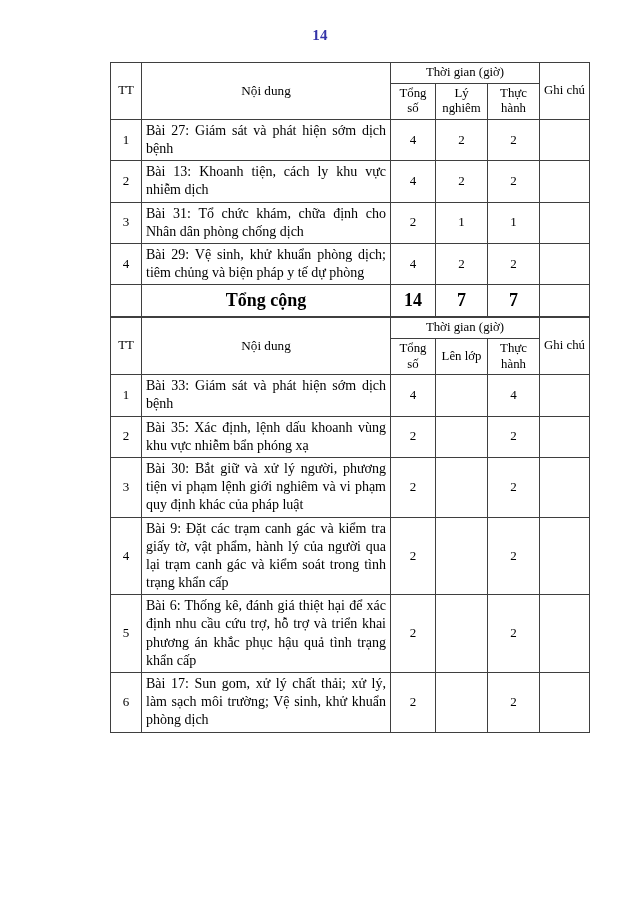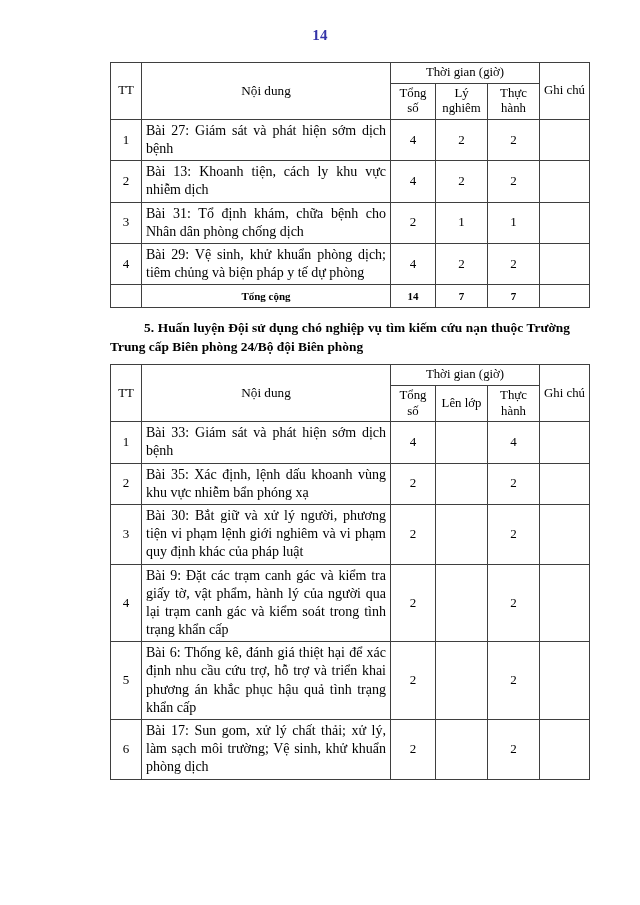--- a/index.html
+++ b/index.html
@@ -88,21 +88,21 @@
     text-align-last: left;
     font-size: 14px;
     line-height: 1.30;
     padding: 3px 5px 3px 6px;
   }
   td.cell-empty { }
 
   tr.total-row td {
     font-weight: bold;
     text-align: center;
-    font-size: 11px;
+    font-size: 18px;
     padding: 4px 4px;
   }
 
   .section-heading {
     margin: 11px 0 8px 0;
     font-size: 13.4px;
     font-weight: bold;
     line-height: 1.38;
     text-align: justify;
     text-align-last: left;
@@ -152,21 +152,21 @@
         <tr>
           <td class="cell-num">2</td>
           <td class="cell-text">Bài 13: Khoanh tiện, cách ly khu vực nhiễm dịch</td>
           <td class="cell-num">4</td>
           <td class="cell-num">2</td>
           <td class="cell-num">2</td>
           <td class="cell-num cell-empty"></td>
         </tr>
         <tr>
           <td class="cell-num">3</td>
-          <td class="cell-text">Bài 31: Tổ định khám, chữa bệnh cho Nhân dân phòng chống dịch</td>
+          <td class="cell-text">Bài 31: Tổ chức khám, chữa định cho Nhân dân phòng chống dịch</td>
           <td class="cell-num">2</td>
           <td class="cell-num">1</td>
           <td class="cell-num">1</td>
           <td class="cell-num cell-empty"></td>
         </tr>
         <tr>
           <td class="cell-num">4</td>
           <td class="cell-text">Bài 29:  Vệ sinh, khử khuẩn phòng dịch;  tiêm chủng và biện pháp y tế dự phòng</td>
           <td class="cell-num">4</td>
           <td class="cell-num">2</td>
@@ -177,21 +177,20 @@
           <td></td>
           <td>Tổng cộng</td>
           <td>14</td>
           <td>7</td>
           <td>7</td>
           <td></td>
         </tr>
       </tbody>
     </table>
 
-    <p class="section-heading">5. Huấn luyện Đội sử dụng chó nghiệp vụ tìm kiếm cứu nạn thuộc Trường Trung cấp Biên phòng 24/Bộ đội Biên phòng</p>
 
     <table class="doc-table">
       <colgroup>
         <col class="col-tt">
         <col class="col-noidung">
         <col class="col-tong">
         <col class="col-ly">
         <col class="col-thuc">
         <col class="col-ghi">
       </colgroup>

